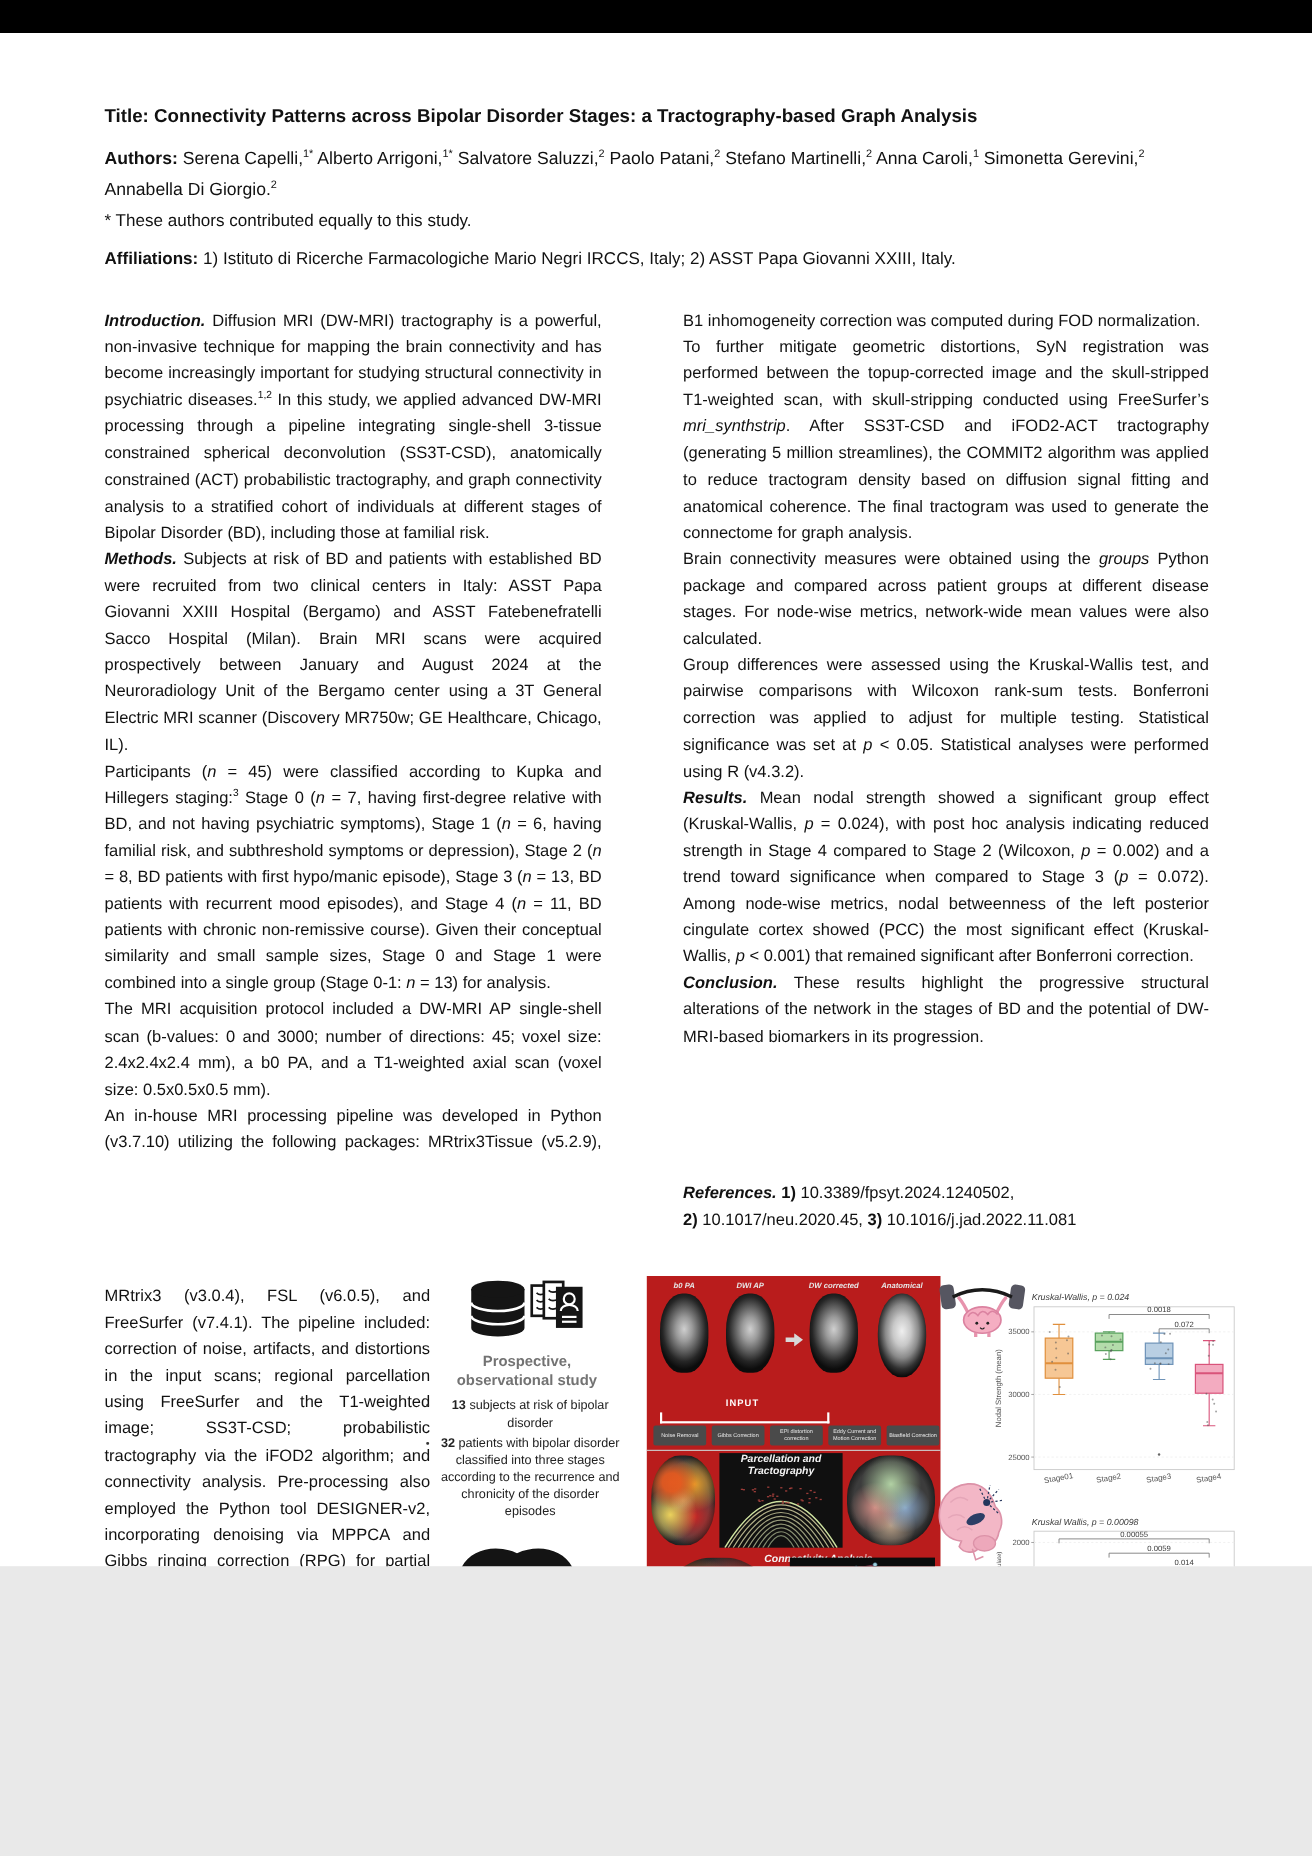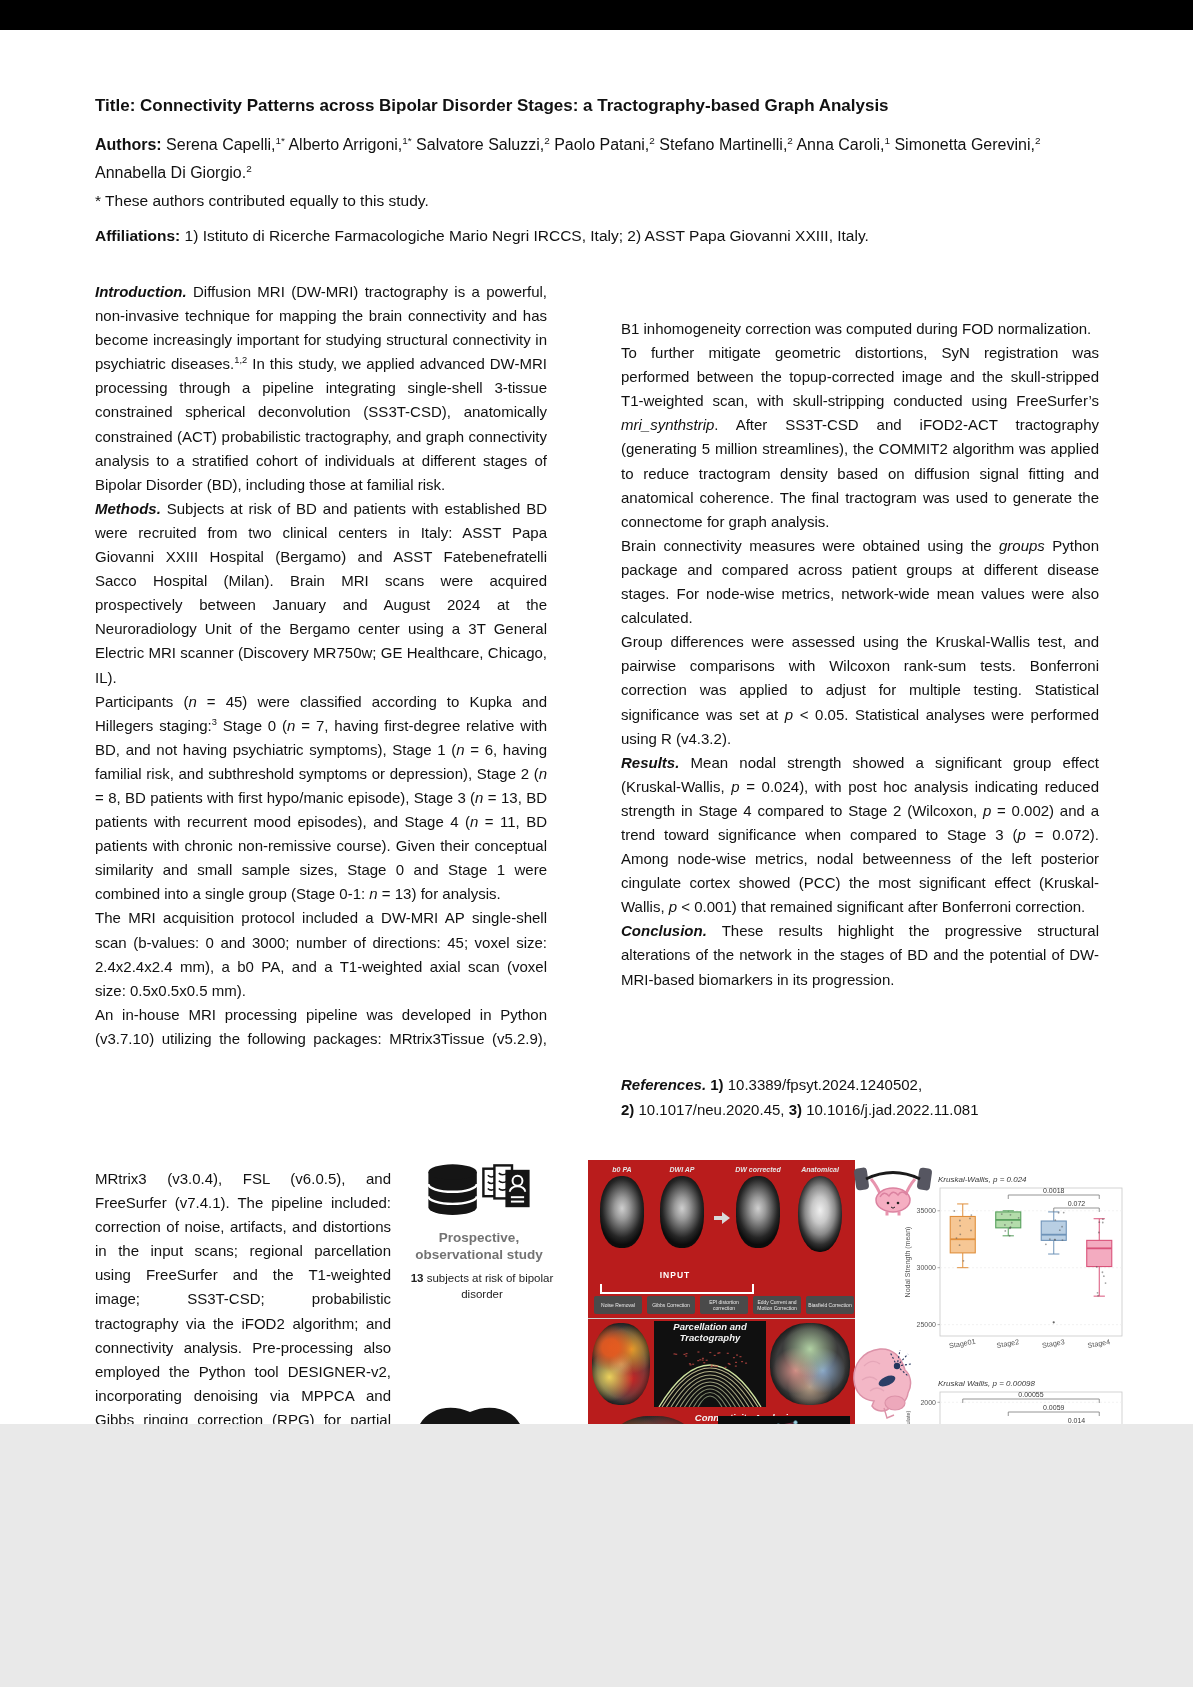--- a/index.html
+++ b/index.html
@@ -9,21 +9,21 @@
   #top-bar{top:0;height:30px;}
   #bottom-bar{top:1660px;height:27px;}
   .abs{position:absolute;}
   #doc-title{left:95px;top:96px;width:1010px;font-size:17px;font-weight:bold;}
   #authors{left:95px;top:131px;width:1010px;font-size:16px;line-height:28px;}
   #contrib{left:95px;top:192px;width:1010px;font-size:15.5px;}
   #affiliations{left:95px;top:227px;width:1010px;font-size:15.5px;}
   .col{font-size:15px;line-height:24.1px;text-align:justify;}
   #left-col-a{left:95px;top:280px;width:452px;}
   #left-col-b{left:95px;top:1167px;width:296px;}
-  #right-col{left:621px;top:280px;width:478px;margin-top:37px;}
+  #right-col{left:621px;top:280px;width:478px;}
   #references{left:621px;top:1072px;width:478px;font-size:15px;line-height:25px;}
   .col p,#references p{margin:0;}
   .cont-last{text-align-last:justify;}
   .seg-b{font-weight:bold;}
   .seg-i{font-style:italic;}
   .seg-bi{font-weight:bold;font-style:italic;}
   sup{font-size:0.62em;line-height:0;}
   
   #study-panel{left:385px;top:1163px;width:188px;}
   #study-icon{display:block;margin:0 auto;}
@@ -147,20 +147,21 @@
         <rect x="79" y="30" width="12" height="1.8" fill="#fff"></rect>
         <rect x="79" y="34" width="12" height="1.8" fill="#fff"></rect>
       </g>
     </svg>
     <div id="study-caption">
       <span>Prospective,</span><br>
       <span>observational study</span>
     </div>
     <ul id="study-bullets">
       <li><span class="seg-b">13</span><span> subjects at risk of bipolar disorder</span></li>
+      <li><span class="seg-b">32</span><span> patients with bipolar disorder classified into three stages according to the recurrence and chronicity of the disorder episodes</span></li>
     </ul>
   </div>
 
   <svg id="heads-cartoon" class="abs" width="160" height="165" viewBox="0 0 160 165">
     <rect x="4" y="156" width="152" height="4" fill="#141414"></rect>
     <path d="M80 14 C58 4 32 12 27 34 C24 46 29 55 27 61 L19 73 C17 77 20 79 24 79 L30 79 C30 91 36 97 46 97 L52 97 L52 112 L80 112 Z" fill="#141414"></path>
     <path d="M80 14 C102 4 128 12 133 34 C136 46 131 55 133 61 L141 73 C143 77 140 79 136 79 L130 79 C130 91 124 97 114 97 L108 97 L108 112 L80 112 Z" fill="#141414"></path>
     <path d="M40 36 q12 -10 26 -3 q-16 2 -5 9 q-14 0 -7 8 q-12 -2 -5 9 q-9 -2 -6 6" stroke="#fff" stroke-width="3" fill="none"></path>
     <g>
       <circle cx="112" cy="44" r="13" stroke="#fff" stroke-width="3.4" fill="none"></circle>

